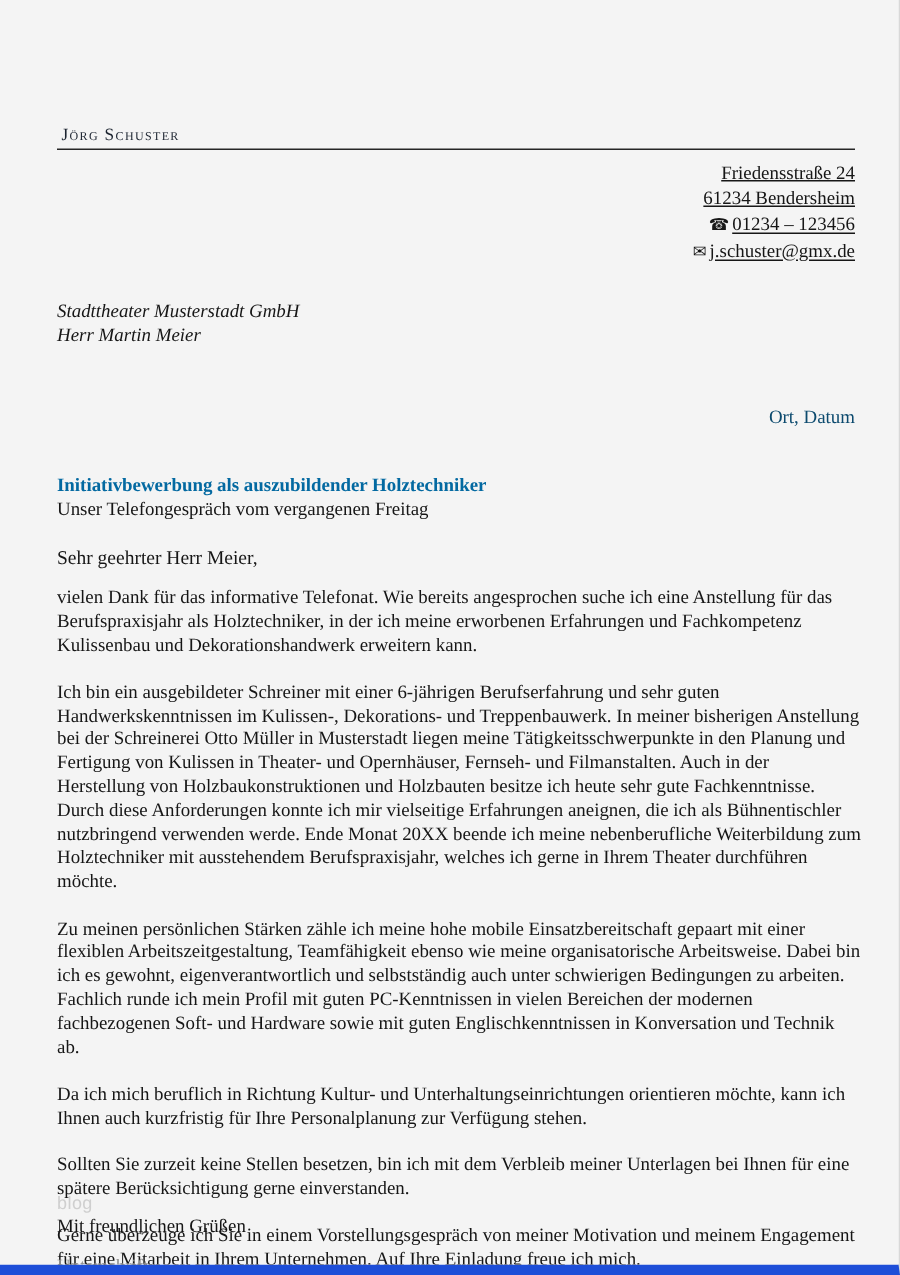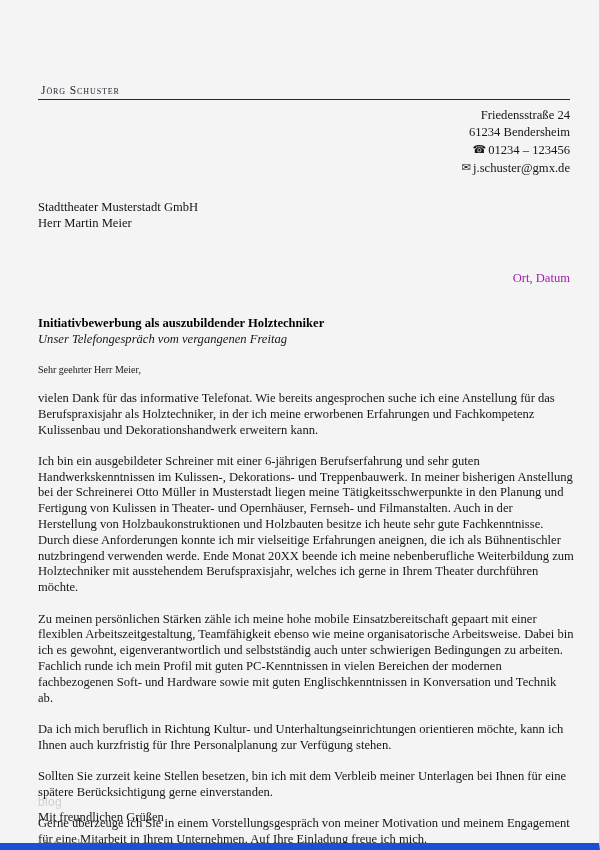--- a/index.html
+++ b/index.html
@@ -64,20 +64,21 @@
 
   
   .sender-block {
     position: absolute;
     right: 0;
     top: 107px;
     text-align: right;
     font-size: 12.6px;
     line-height: 17.2px;
     color: #161616;
+    text-decoration: underline;
   }
   .sender-line {
     white-space: nowrap;
   }
   .icon-glyph {
     font-family: "DejaVu Sans", sans-serif;
     font-size: 11px;
     display: inline-block;
     margin-right: 2px;
     vertical-align: 0.5px;
@@ -85,56 +86,55 @@
 
   
   .recipient-block {
     position: absolute;
     left: 0;
     top: 200px;
     font-size: 12.6px;
     line-height: 15.6px;
     color: #161616;
   }
-  .recipient-line { white-space: nowrap; }
+  .recipient-line { white-space: nowrap; font-style: italic; }
 
   
   .place-date {
     position: absolute;
     right: 0;
     top: 271px;
     font-size: 12.6px;
-    color: #a21caf;
+    color: #0c4a6e;
     white-space: nowrap;
   }
 
   
   .subject-block {
     position: absolute;
     left: 0;
     top: 316px;
     width: 532px;
     font-size: 12.6px;
     line-height: 15.6px;
   }
   .subject-main {
     font-weight: bold;
-    color: #000000;
+    color: #0369a1;
   }
   .subject-sub {
     color: #161616;
-    font-style: italic;
   }
 
   
   .salutation {
     position: absolute;
     left: 0;
     top: 364px;
-    font-size: 10px;
+    font-size: 13px;
     color: #161616;
   }
   .body-block {
     position: absolute;
     left: 0;
     top: 391px;
     width: 536px;
     font-size: 12.6px;
     line-height: 15.8px;
     color: #161616;

